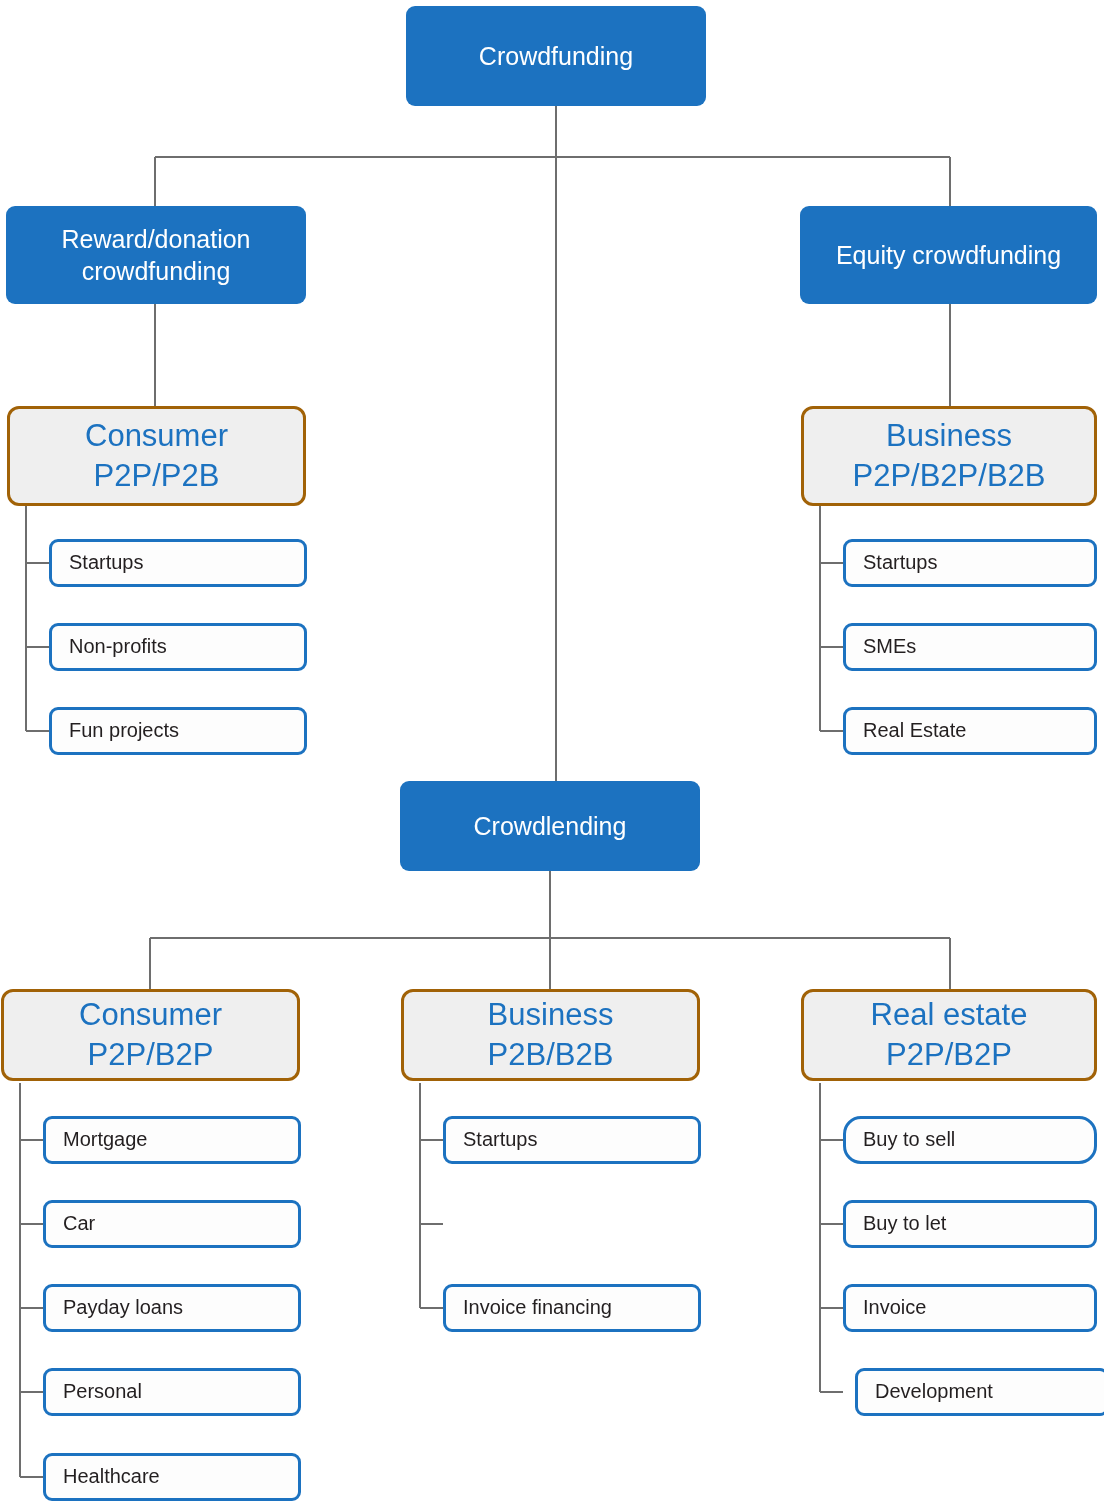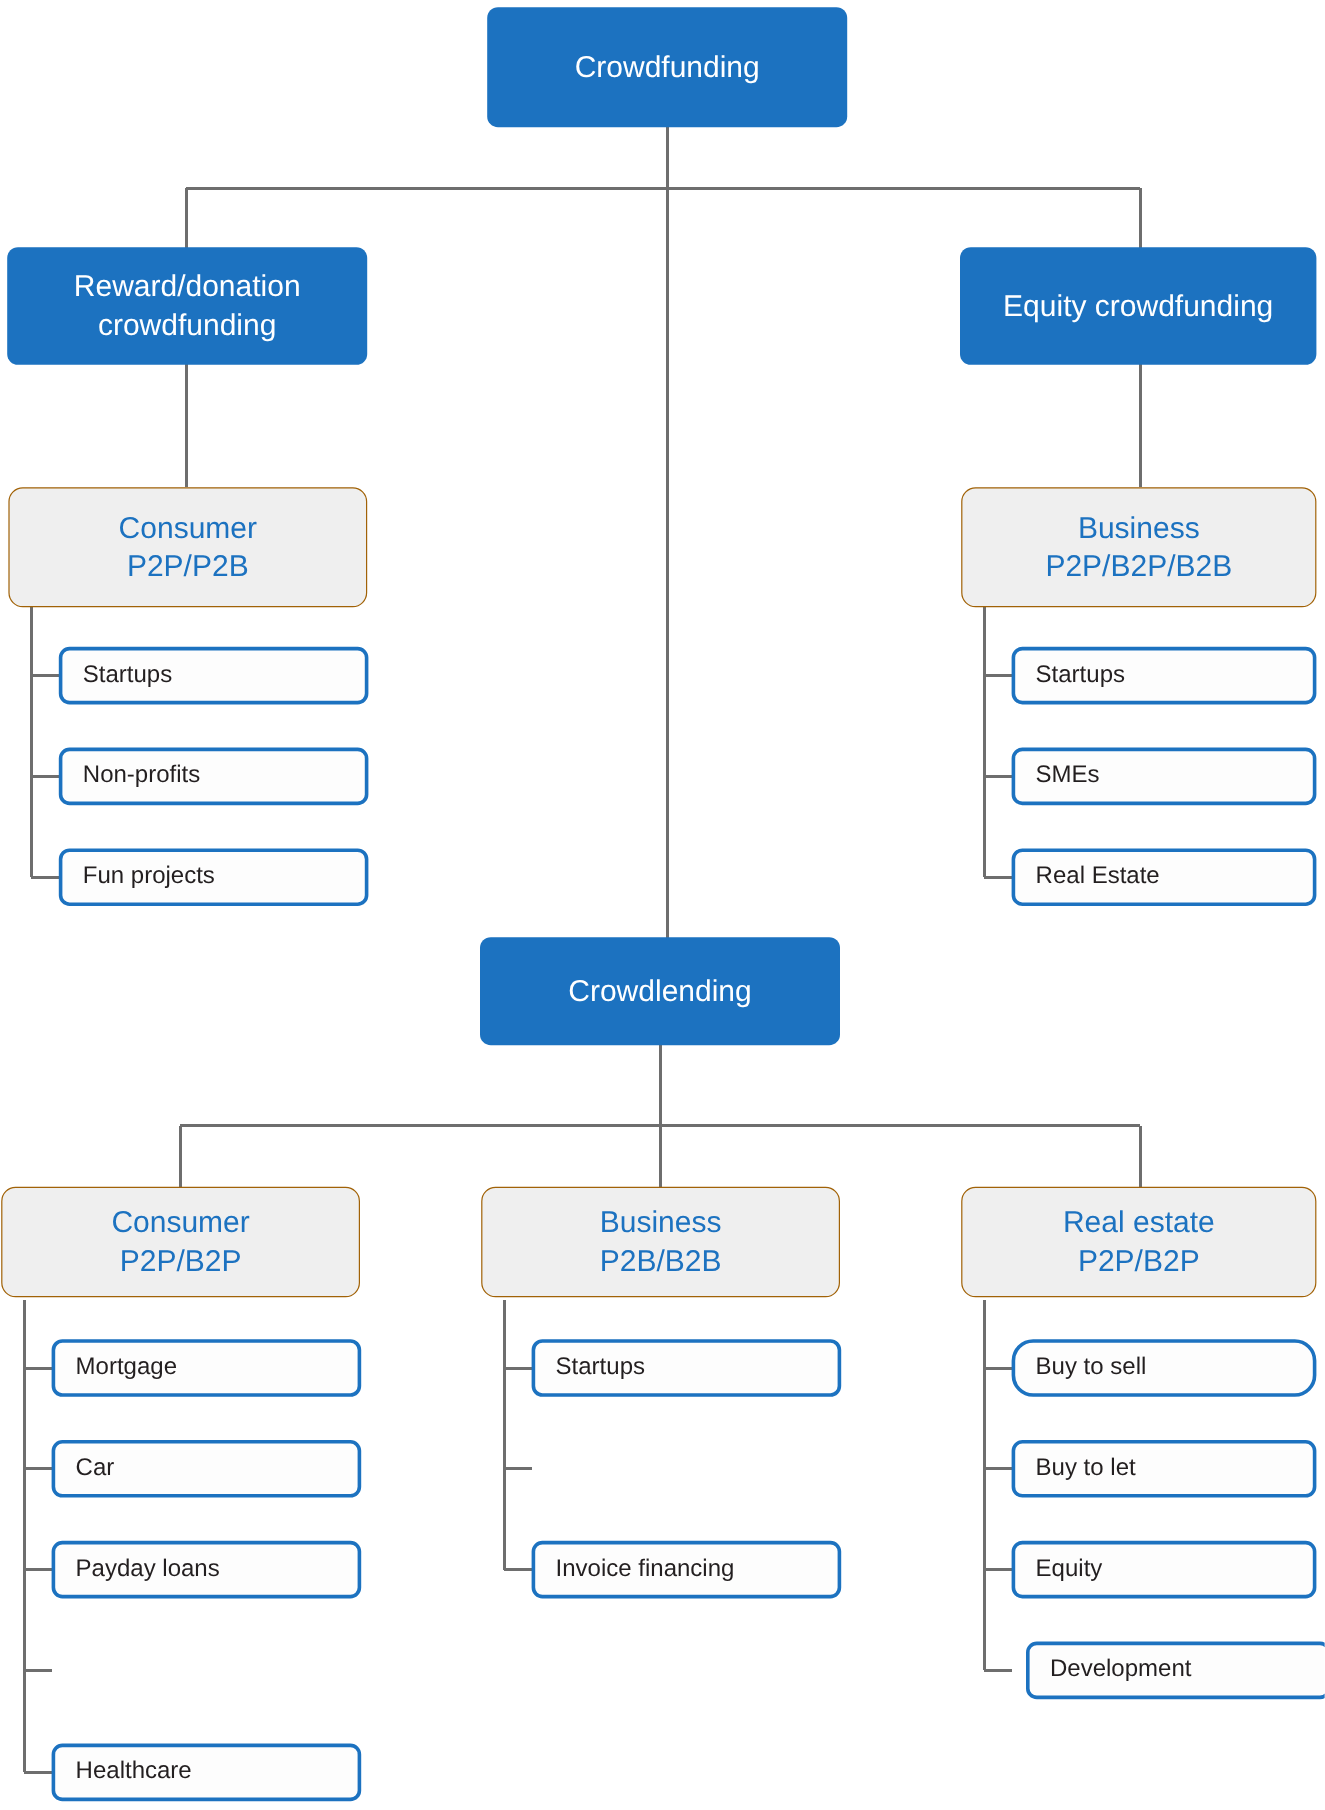--- a/index.html
+++ b/index.html
@@ -43,24 +43,24 @@
     color: #ffffff;
     border-radius: 9px;
     font-size: 25px;
     font-weight: 400;
     padding: 4px 2px;
   }
 
   
   .node.segment {
     background: #efefef;
-    border: 1px solid #a16207;
+    border: 3px solid #a16207;
     border-radius: 12px;
     color: #1c72c0;
-    font-size: 25px;
+    font-size: 31px;
     padding: 2px 8px;
   }
 
   
   .node.leaf {
     background: #fdfdfd;
     border: 3px solid #1c72c0;
     border-radius: 9px;
     color: #231f20;
     font-size: 20px;
@@ -188,20 +188,23 @@
   </div>
   <div class="node leaf" style="left:43px; top:1116px; width:258px; height:48px;">
     <span>Mortgage</span>
   </div>
   <div class="node leaf" style="left:43px; top:1284px; width:258px; height:48px;">
     <span>Payday loans</span>
   </div>
   <div class="node leaf" style="left:43px; top:1200px; width:258px; height:48px;">
     <span>Car</span>
   </div>
+  <div class="node leaf" style="left:43px; top:1368px; width:258px; height:48px;">
+    <span>Personal</span>
+  </div>
   <div class="node leaf" style="left:43px; top:1453px; width:258px; height:48px;">
     <span>Healthcare</span>
   </div>
 
   <div class="node segment" style="left:401px; top:989px; width:299px; height:92px;">
     <span>
       <span>Business</span>
       <span class="line2">P2B/B2B</span>
     </span>
   </div>
@@ -218,19 +221,19 @@
       <span class="line2">P2P/B2P</span>
     </span>
   </div>
   <div class="node leaf" style="left:843px; top:1116px; width:254px; height:48px;border-radius:18px;">
     <span>Buy to sell</span>
   </div>
   <div class="node leaf" style="left:843px; top:1200px; width:254px; height:48px;">
     <span>Buy to let</span>
   </div>
   <div class="node leaf" style="left:843px; top:1284px; width:254px; height:48px;">
-    <span>Equity</span>
+    <span>Invoice</span>
   </div>
   <div class="node leaf" style="left:855px; top:1368px; width:254px; height:48px;">
     <span>Development</span>
   </div>
 
 </div>
 
 </body></html>

